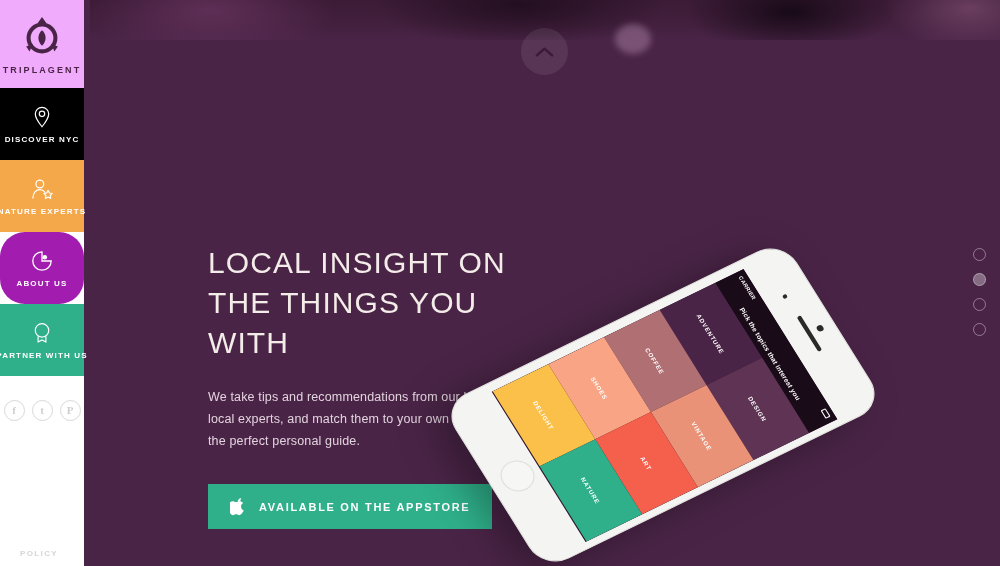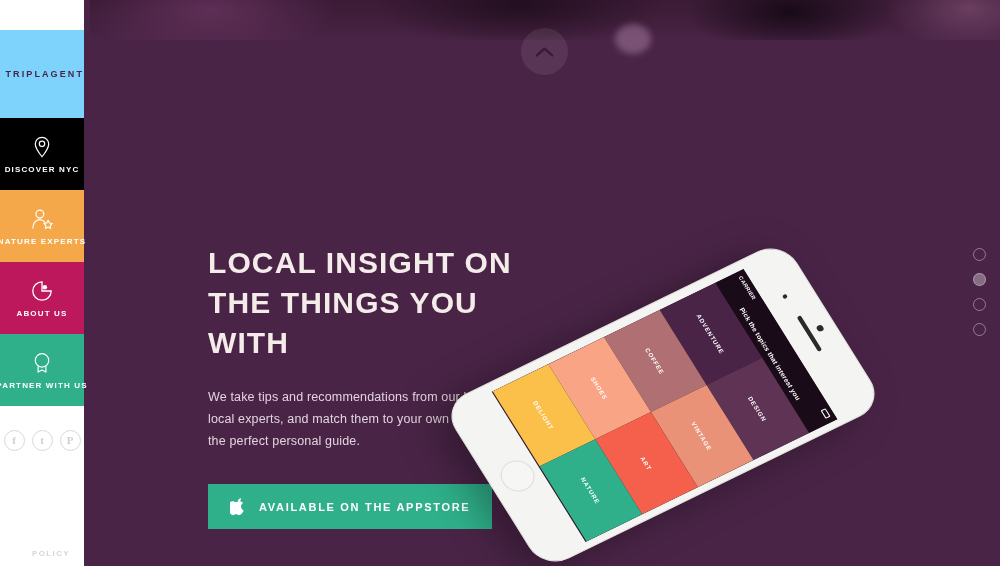--- a/index.html
+++ b/index.html
@@ -33,23 +33,23 @@
     filter: blur(3px);
   }
 
   
   .sidebar {
     position: absolute; left: 0; top: 0; width: 84px; height: 566px;
     background: #ffffff;
     z-index: 10;
   }
   .logo-box {
-    height: 88px; background: #7dd3fc;
-    display: flex; flex-direction: row;
-    align-items: center; justify-content: center; gap: 5px; margin-top: 30px;
+    height: 88px; background: #f0abfc;
+    display: flex; flex-direction: column;
+    align-items: center; justify-content: center; gap: 5px;
   }
   .logo-mark { width: 46px; height: 46px; }
   .logo-word {
     font-size: 9px; font-weight: bold; letter-spacing: 2.1px;
     color: #4a2447;
   }
 
   .nav-item {
     position: relative;
     height: 72px;
@@ -58,49 +58,49 @@
     cursor: pointer;
   }
   .nav-item .ic { width: 26px; height: 26px; display: block; }
   .nav-label {
     font-size: 8px; font-weight: bold; letter-spacing: 1.15px;
     color: #ffffff; text-align: center; white-space: nowrap;
   }
   .nav-iphone   { background: #4a2447; }
   .nav-discover { background: #000000; }
   .nav-experts  { background: #f5a84a; }
-  .nav-about    { background: #be185d; }
+  .nav-about    { background: #a21caf; border-radius: 25px; }
   .nav-partner  { background: #2fb08a; }
 
   .social-row {
     height: 68px; background: #fff;
     display: flex; align-items: center; justify-content: center; gap: 7px;
   }
   .soc {
     width: 21px; height: 21px; border-radius: 50%;
     border: 1px solid #d8d8d8;
     display: flex; align-items: center; justify-content: center;
     color: #cfcfcf; font-size: 11px; font-weight: bold;
     cursor: pointer; font-family: "Liberation Serif", serif;
   }
   .policy {
-    position: absolute; bottom: 8px; left: 12px; width: 78px;
+    position: absolute; bottom: 8px; left: 0; width: 78px;
     text-align: center;
     font-size: 8px; font-weight: bold; letter-spacing: 1.4px;
     color: #d6d6d6;
     cursor: pointer;
   }
 
   
   .hero {
     position: absolute; left: 208px; top: 243px; width: 330px;
   }
   .hero h1 {
     font-size: 30px; line-height: 40px;
-    font-weight: bold; letter-spacing: 1.1px;
+    font-weight: normal; letter-spacing: 1.1px;
     color: #f3ece9;
   }
   .hero p {
     margin-top: 23px;
     font-size: 12.5px; line-height: 22px;
     color: #e2d4de; letter-spacing: .15px;
   }
   .cta {
     margin-top: 32px;
     display: inline-flex; align-items: center; gap: 13px;

